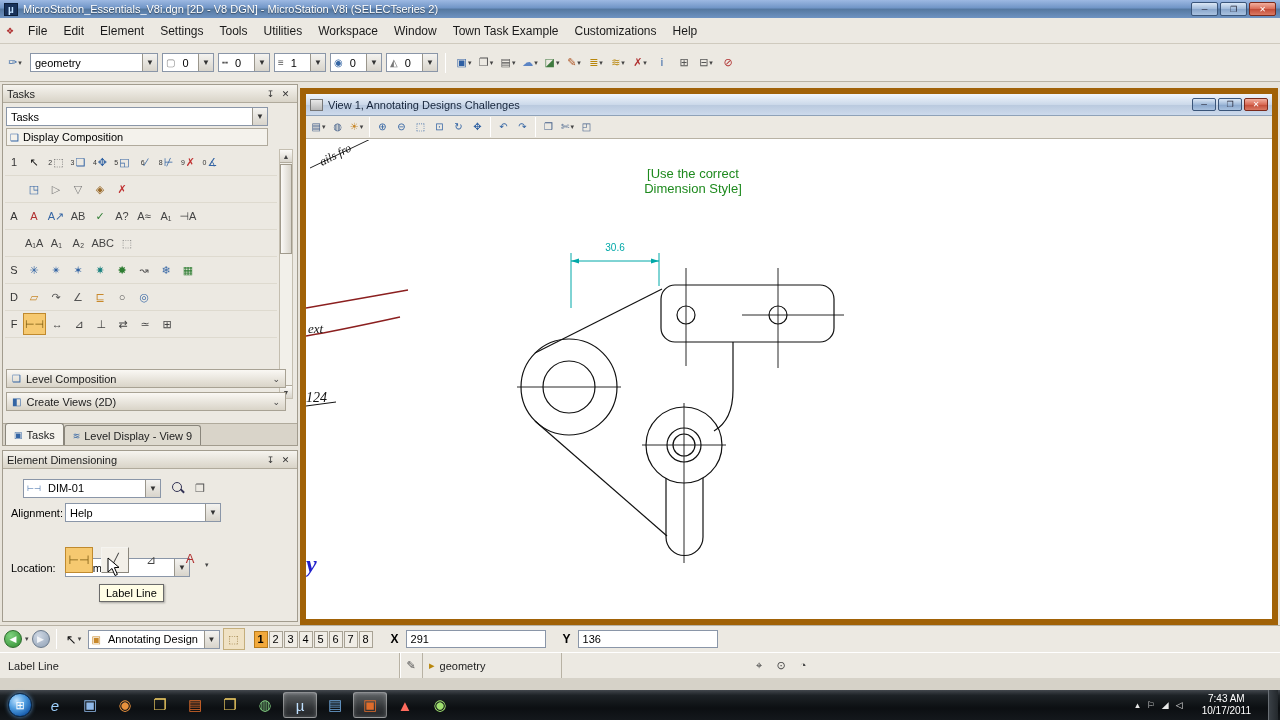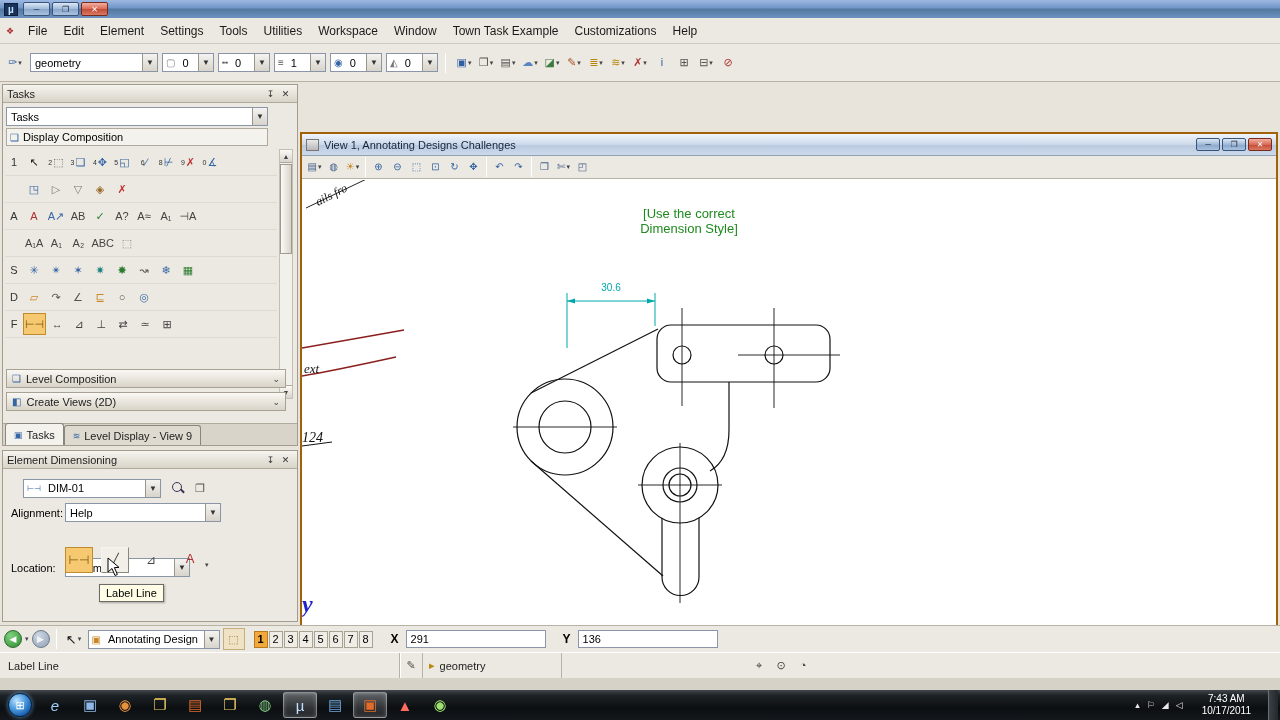--- a/index.html
+++ b/index.html
@@ -85,21 +85,21 @@
   .mag::before { content:""; position:absolute; left:1px; top:1px; width:8px; height:8px; border:1.5px solid #335; border-radius:50%; }
   .mag::after { content:""; position:absolute; left:9px; top:9px; width:5px; height:1.5px; background:#335; transform:rotate(45deg); }
   #dim-buttons { position:absolute; left:62px; top:96px; display:flex; gap:8px; }
   #dim-buttons .tbtn { width:28px; height:26px; font-size:12px; }
   #dim-extra { position:absolute; left:176px; top:96px; display:flex; align-items:flex-end; gap:4px; }
   #tooltip { position:absolute; left:96px; top:133px; background:#fffde5; border:1px solid #6a6a6a;
     padding:2px 6px; font-size:11px; box-shadow:1px 1px 2px rgba(0,0,0,.3); white-space:nowrap; }
   #cursor { position:absolute; left:104px; top:106px; z-index:5; }
 
   
-  #view-window { position:absolute; left:300px; top:88px; width:978px; height:537px; border:2px solid #a16207; background:#fff;margin-top:44px; }
+  #view-window { position:absolute; left:300px; top:88px; width:978px; height:537px; border:6px solid #a16207; background:#fff; }
   #view-titlebar { height:22px; background:linear-gradient(180deg,#f0f5fb,#ccd9ea 50%,#b9c9de 51%,#cddaec);
     border-bottom:1px solid #8fa2b8; display:flex; align-items:center; padding:0 4px; gap:5px; }
   #view-titlebar .vticon { width:13px; height:12px; background:linear-gradient(#e8e8e8,#b8b8b8); border:1px solid #777; }
   #view-titlebar .vtitle { flex:1; font-size:11px; color:#15243a; }
   #view-titlebar .capbtn { width:24px; height:13px; }
   #view-toolbar { height:23px; background:#ece9e2; border-bottom:1px solid #b8b2a4; display:flex; align-items:center; padding:0 3px; }
   #view-toolbar .tbtn { min-width:19px; height:19px; font-size:10px; }
   #view-content { position:absolute; left:0; top:46px; right:0; bottom:0; background:#fff; overflow:hidden; }
 
   
@@ -141,20 +141,21 @@
 
   .svgtext-serif { font-family:"Liberation Serif", serif; }
 </style>
 </head>
 <body>
 
 <div id="screen">
 
   <div id="titlebar">
     <span class="appicon">µ</span>
+    <span class="title">MicroStation_Essentials_V8i.dgn [2D - V8 DGN] - MicroStation V8i (SELECTseries 2)</span>
     <span class="capbtns">
       <span class="capbtn">─</span>
       <span class="capbtn">❐</span>
       <span class="capbtn close">✕</span>
     </span>
   </div>
 
   <div id="menubar">
     <span class="menu-marker">❖</span>
     <span><span class="menu-item">File</span><span class="menu-item">Edit</span><span class="menu-item">Element</span><span class="menu-item">Settings</span><span class="menu-item">Tools</span><span class="menu-item">Utilities</span><span class="menu-item">Workspace</span><span class="menu-item">Window</span><span class="menu-item">Town Task Example</span><span class="menu-item">Customizations</span><span class="menu-item">Help</span></span>

